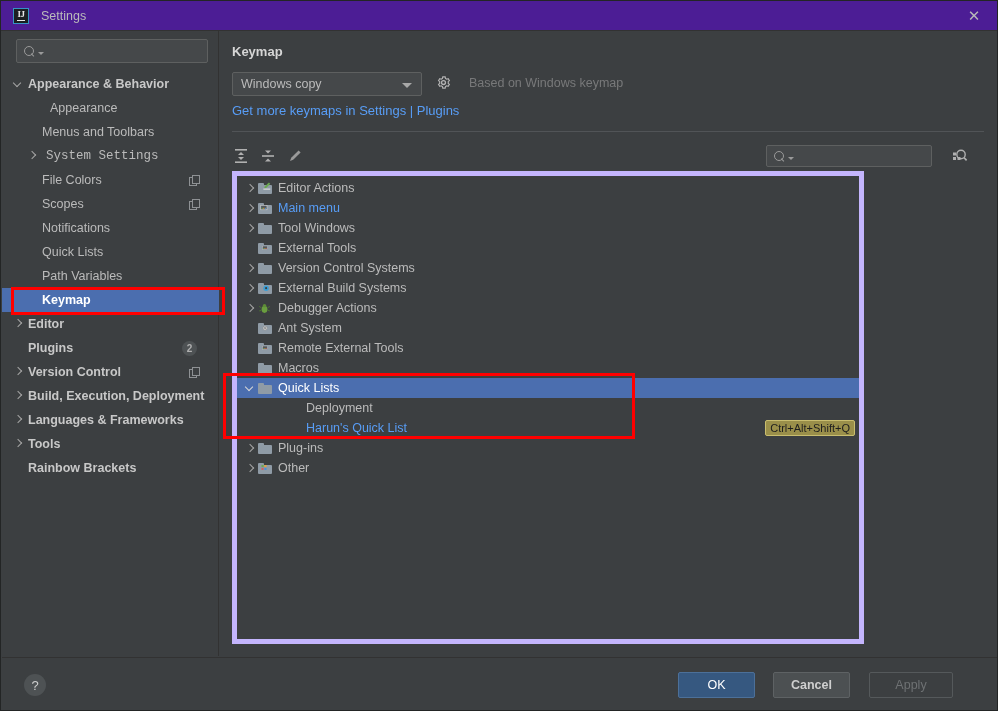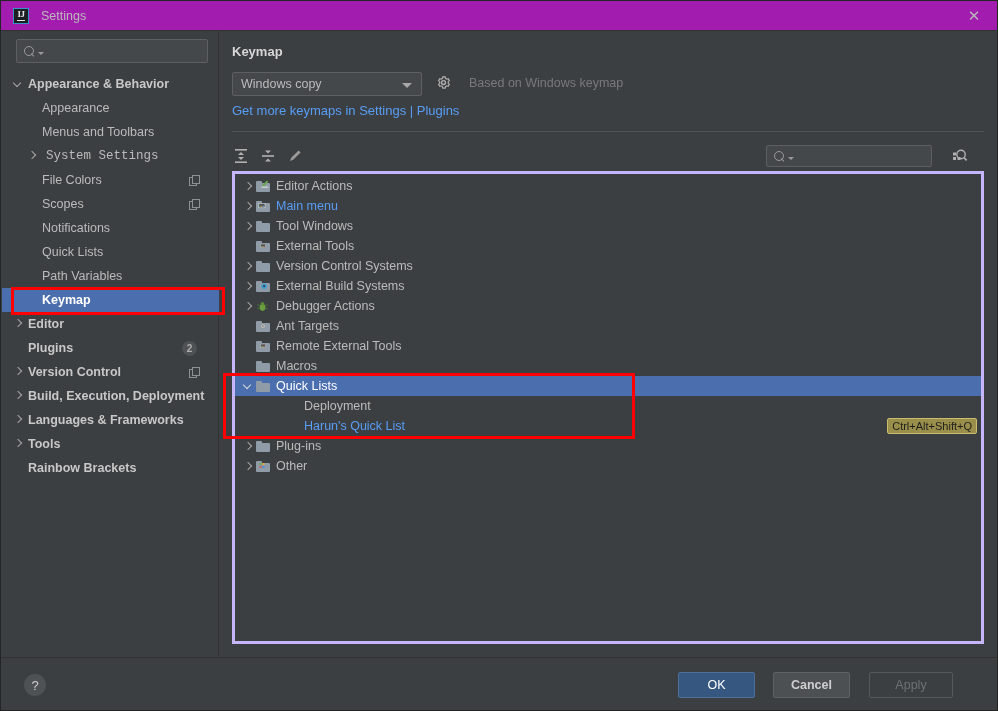--- a/index.html
+++ b/index.html
@@ -15,21 +15,21 @@
     position: relative;
     width: 998px; height: 711px;
     background: #3c3f41;
     border: 1px solid #232525;
     overflow: hidden;
   }
 
   
   #titlebar {
     position: absolute; left: 0; top: 0; width: 996px; height: 30px;
-    background: #a21caf;
+    background: #4c1d95;
     display: flex; align-items: center;
     border-bottom: 1px solid #323232;
   }
   .ij-icon {
     margin-left: 12px; width: 16px; height: 16px;
     border: 1.5px solid #3592c4;
     background: #1b1f21;
     display: flex; align-items: center; justify-content: center;
     font-size: 9px; font-weight: bold; color: #e8e8e8;
     letter-spacing: -0.5px; line-height: 1;
@@ -163,22 +163,22 @@
   #main-search {
     position: absolute; right: 52px; top: 4px; width: 166px; height: 22px;
     background: #45484a; border: 1px solid #5e6060; border-radius: 2px;
     display: flex; align-items: center;
   }
   #shortcut-find-btn {
     position: absolute; right: 13px; top: 4px; width: 22px; height: 22px;
   }
 
   #tree-panel {
-    position: absolute; left: 13px; top: 140px; width: 752px; height: 473px;
-    background: #3c3f41; border: 3px solid #c4b5fd;
+    position: absolute; left: 13px; top: 140px; width: 632px; height: 473px;
+    background: #3c3f41; border: 5px solid #c4b5fd;
     overflow: hidden;
   }
   .t-row {
     position: relative; height: 20px; display: flex; align-items: center;
     font-size: 12.5px; color: #bbbbbb; white-space: nowrap;
   }
   .t-row.selected { background: #4b6eaf; }
   .t-row.selected .t-label { color: #ffffff; }
   .t-arrow { width: 14px; height: 14px; position: relative; flex: none; }
   .t-arrow.closed::before {
@@ -267,21 +267,21 @@
     </div>
     <div id="sidebar-tree">
         <div class="s-row bold">
           <span style="display: inline-block; flex: 0 0 auto; width: 10px;"></span>
           <span class="s-arrow open"></span>
           <span class="s-label" style="margin-left: 4px;">Appearance &amp; Behavior</span>
         </div>
         <div class="s-row">
           <span style="display: inline-block; flex: 0 0 auto; width: 24px;"></span>
           <span class="s-arrow"></span>
-          <span class="s-label" style="margin-left: 4px;">Appearance</span>
+          <span class="s-label" style="margin-left: 12px;">Appearance</span>
         </div>
         <div class="s-row">
           <span style="display: inline-block; flex: 0 0 auto; width: 24px;"></span>
           <span class="s-arrow"></span>
           <span class="s-label" style="margin-left: 4px;">Menus and Toolbars</span>
         </div>
         <div class="s-row">
           <span style="display: inline-block; flex: 0 0 auto; width: 24px;"></span>
           <span class="s-arrow closed"></span>
           <span class="s-label" style="margin-left: 8px; font-family: Liberation Mono, monospace;">System Settings</span>
@@ -546,21 +546,21 @@
                 <circle cx="5" cy="5" r="3.2" fill="#dcdcdc"></circle>
                 <g stroke="#8a8a8a" stroke-width="1">
                   <line x1="5" y1="0.6" x2="5" y2="9.4"></line>
                   <line x1="0.6" y1="5" x2="9.4" y2="5"></line>
                   <line x1="1.8" y1="1.8" x2="8.2" y2="8.2"></line>
                   <line x1="8.2" y1="1.8" x2="1.8" y2="8.2"></line>
                 </g>
               </svg>
             </span>
           </span>
-          <span class="t-label">Ant Targets</span>
+          <span class="t-label">Ant System</span>
         </div>
         <div class="t-row">
           <span style="flex: 0 0 auto; width: 6px;"></span>
           <span class="t-arrow"></span>
           <span class="t-icon">
             <span class="folder">
               <span class="tab"></span>
               <span class="body"></span>
             </span>
             <span class="ov">

